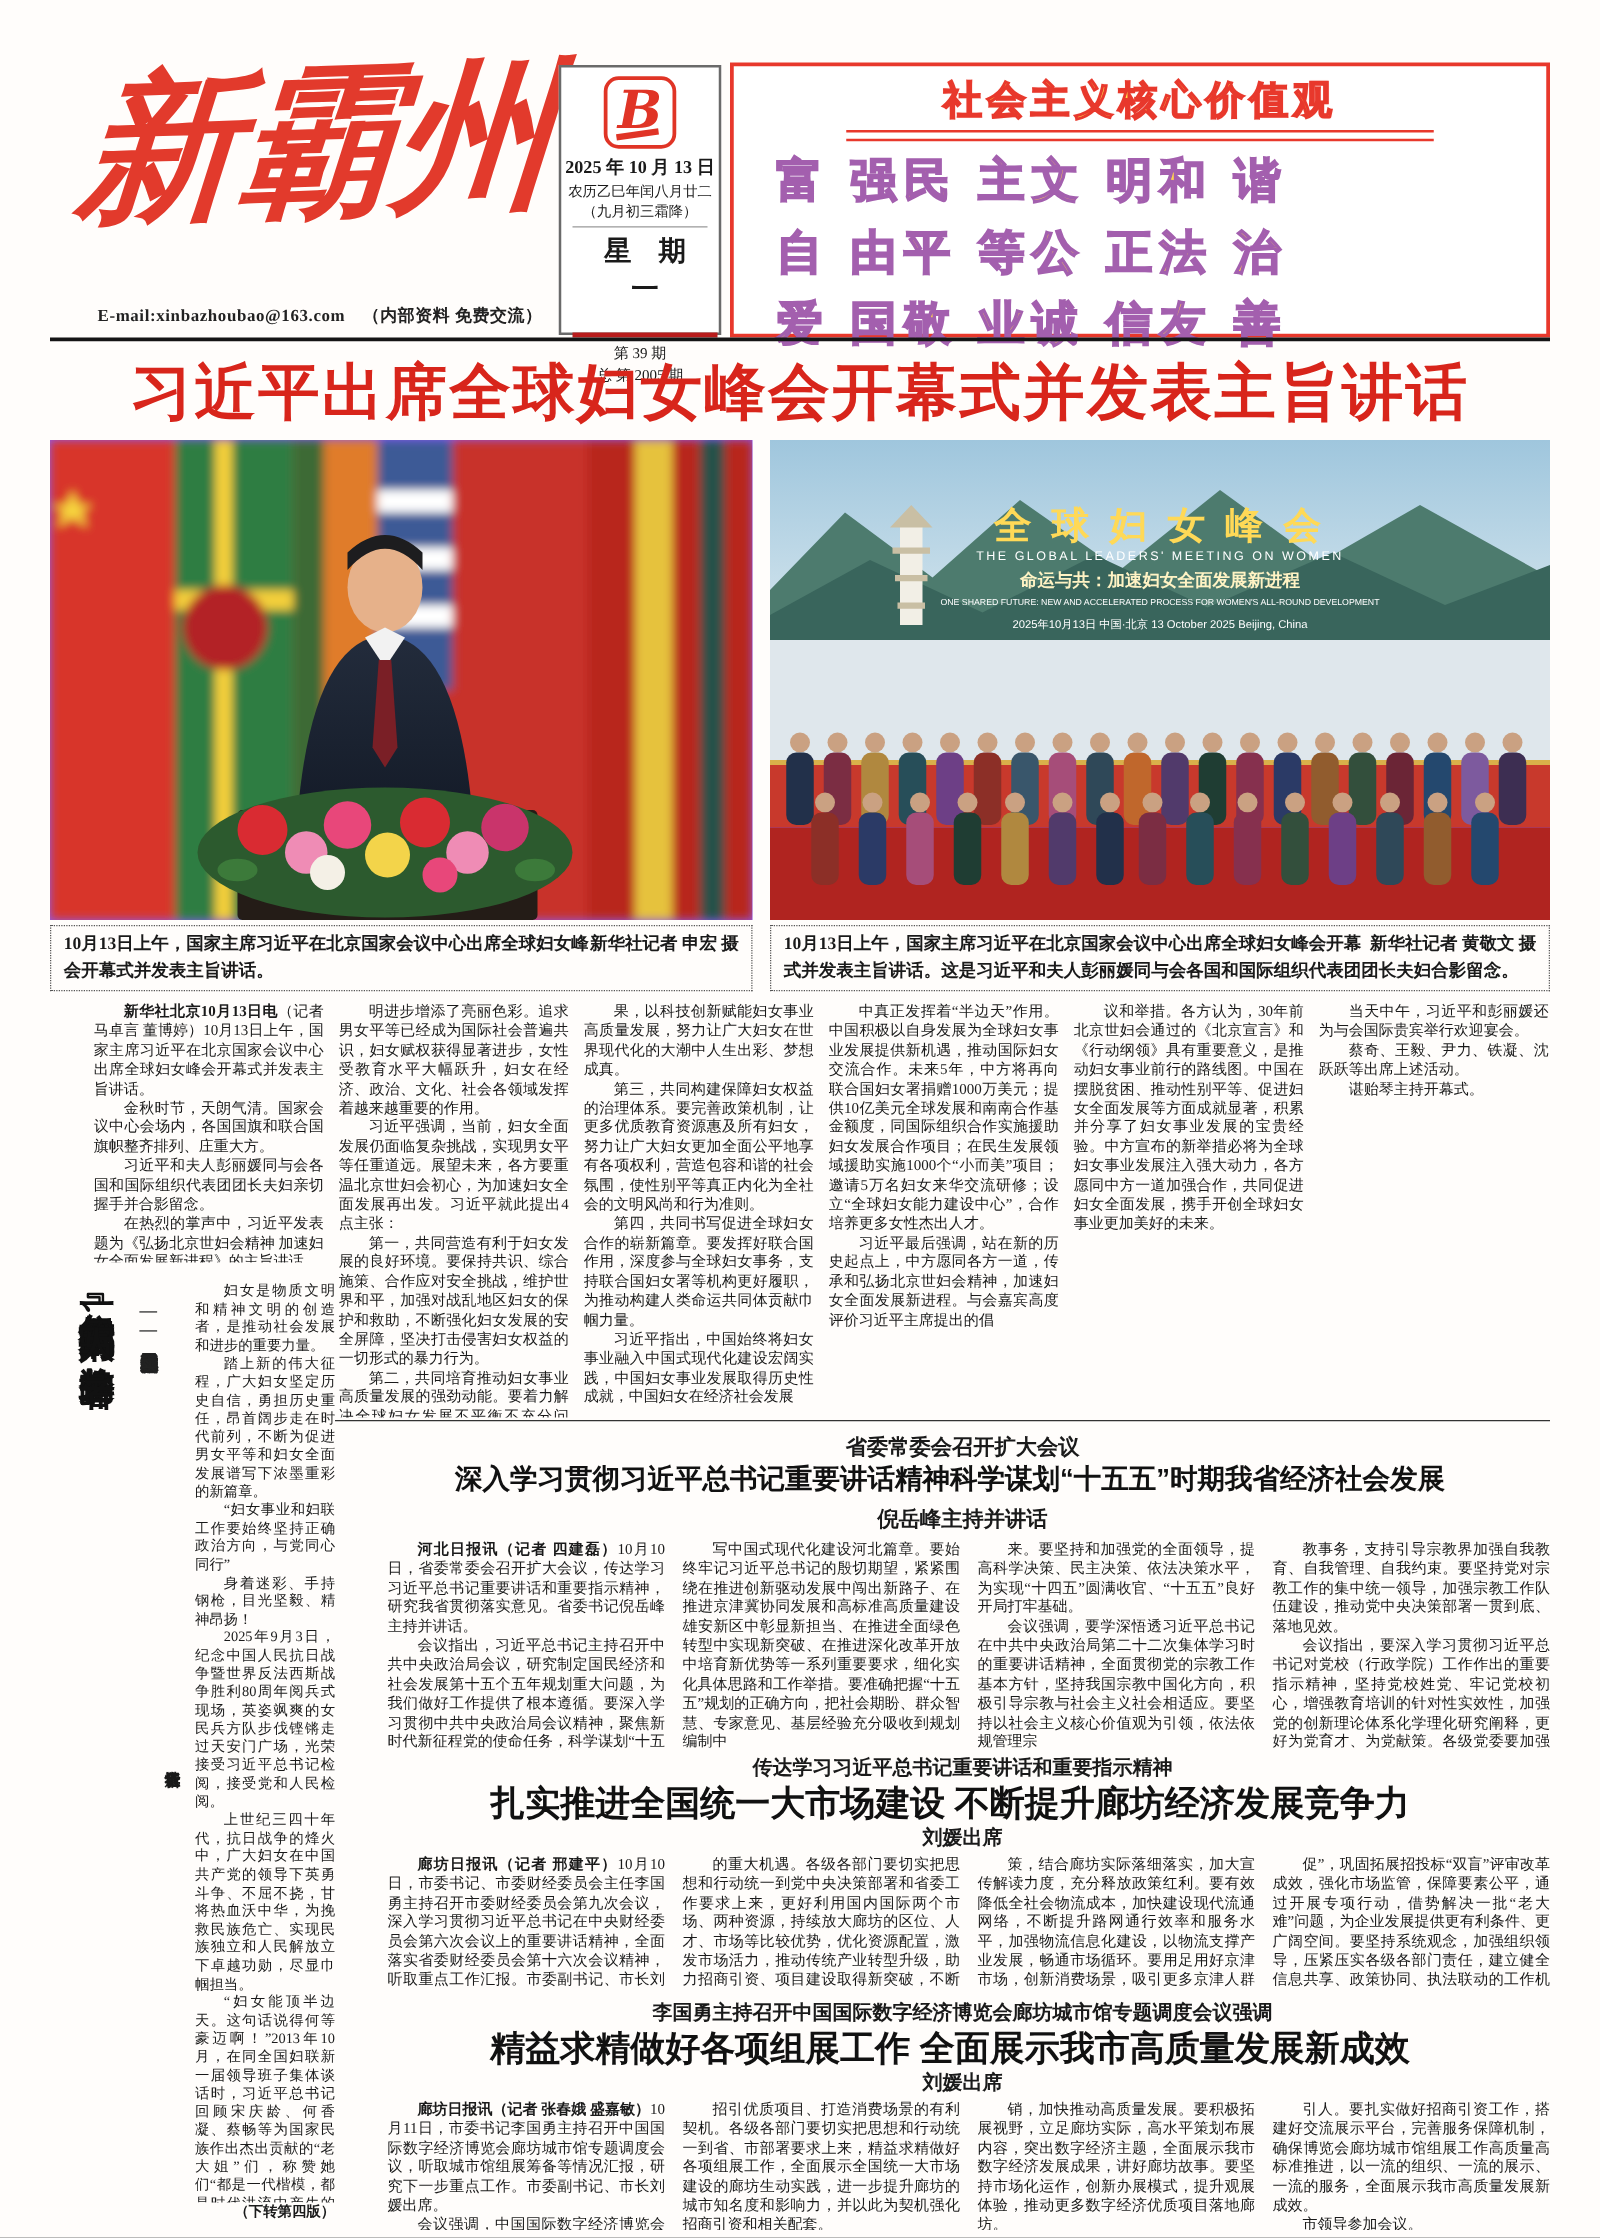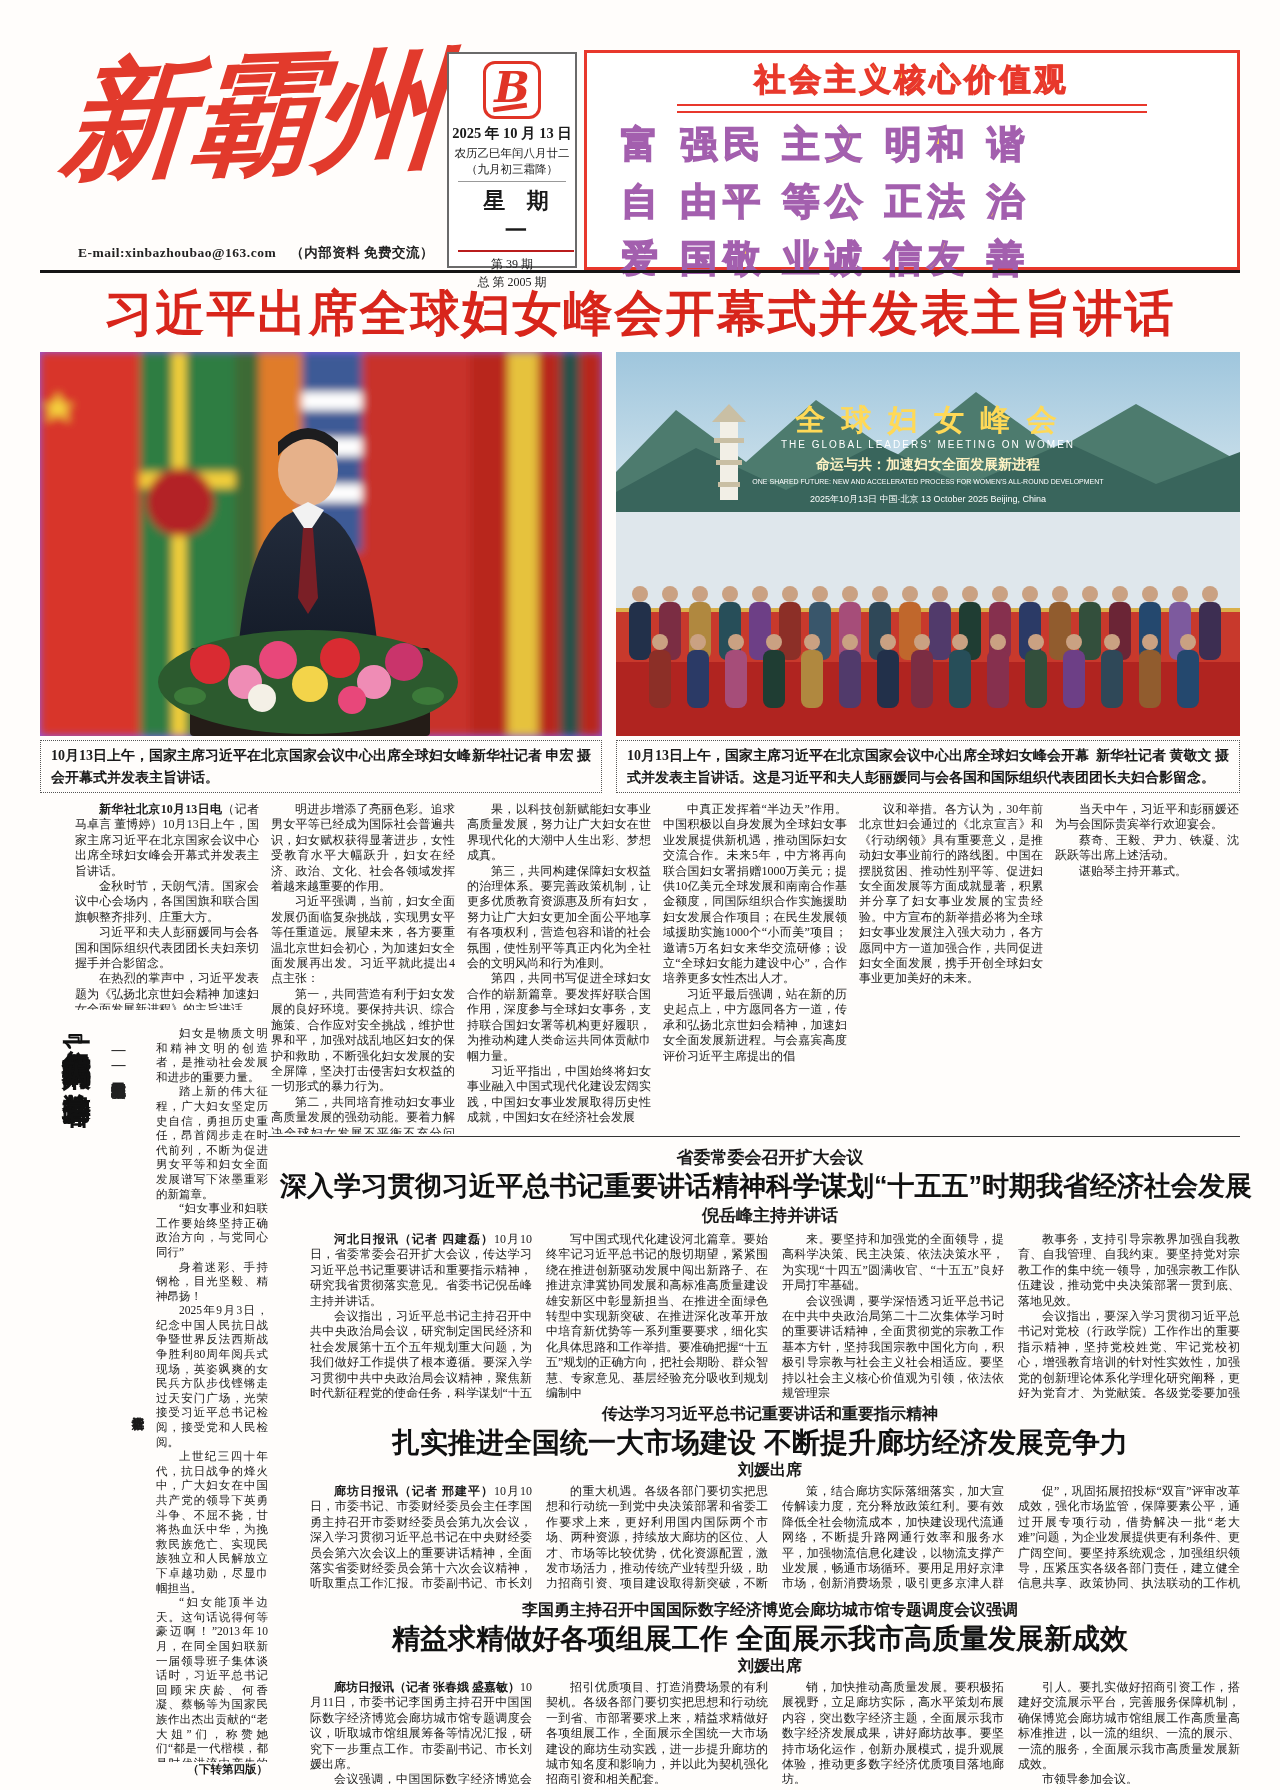--- a/index.html
+++ b/index.html
@@ -13,21 +13,21 @@
     transform:rotate(-2deg) skewX(-6deg);white-space:nowrap;}
   .emailline{left:78px;top:244px;font-size:13.5px;font-weight:700;color:#222;letter-spacing:.5px;}
   .datebox{left:447px;top:52px;width:126px;height:212px;border:2px solid #6a6a6a;
     text-align:center;background:#fff;}
   .dlogo{display:inline-block;margin-top:7px;width:52px;height:52px;border:3px solid #e03426;border-radius:12px;
     color:#e03426;font-family:"DejaVu Serif",serif;font-weight:900;font-style:italic;font-size:42px;line-height:48px;position:relative;}
   .dlogo::after{content:"";position:absolute;left:7px;bottom:6px;width:34px;height:5px;background:#e03426;transform:rotate(-8deg);}
   .ddate{font-size:14.5px;font-weight:700;margin-top:5px;}
   .dlunar{font-size:11.5px;margin-top:3px;}
   .dterm{font-size:11.5px;margin-top:1px;padding-bottom:4px;border-bottom:1px solid #999;width:86%;margin-left:7%;}
-  .dweek{font-size:22px;font-weight:700;letter-spacing:8px;padding:4px 0 4px 8px;border-bottom:2px solid #b91c1c;width:86%;margin-left:7%;}
+  .dweek{font-size:22px;font-weight:700;letter-spacing:8px;padding:4px 0 20px 8px;border-bottom:4px solid #b91c1c;width:86%;margin-left:7%;}
   .dissue{font-size:12px;margin-top:4px;}
   .dissue2{font-size:12px;margin-top:1px;}
   
   .corebox{left:584px;top:50px;width:650px;height:214px;border:3px solid #e8382c;background:#fff;text-align:center;}
   .cvtitle{margin-top:6px;font-family:"Liberation Sans",sans-serif;font-weight:900;font-size:31px;letter-spacing:4px;
     color:#ffe14d;-webkit-text-stroke:1.3px #e8382c;text-shadow:0 0 1px #e8382c;}
   .cvrule{width:470px;height:5px;margin:3px auto 6px auto;border-top:2px solid #e8382c;border-bottom:2px solid #e8382c;}
   .cvrow{display:flex;justify-content:flex-start;padding:0 34px;margin-top:7px;}
   .cvterm{font-family:"Liberation Sans",sans-serif;font-weight:900;font-size:37px;letter-spacing:6px;
     color:#ffd44d;-webkit-text-stroke:1.6px #a35fae;}
@@ -289,21 +289,21 @@
           <p>上世纪三四十年代，抗日战争的烽火中，广大妇女在中国共产党的领导下英勇斗争、不屈不挠，甘将热血沃中华，为挽救民族危亡、实现民族独立和人民解放立下卓越功勋，尽显巾帼担当。</p>
           <p>“妇女能顶半边天。这句话说得何等豪迈啊！”2013年10月，在同全国妇联新一届领导班子集体谈话时，习近平总书记回顾宋庆龄、何香凝、蔡畅等为国家民族作出杰出贡献的“老大姐”们，称赞她们“都是一代楷模，都是时代洪流中产生的巾帼英雄”。</p>
         </div>
       <div class="sb-cont">（下转第四版）</div>
     </div>
   </div>
 
   <div class="abs midrule"></div>
 
   <div class="abs kicker" style="top:1146px;">省委常委会召开扩大会议</div>
-  <div class="abs ahead" style="top:1168px;font-size:27px;text-align:right;">深入学习贯彻习近平总书记重要讲话精神科学谋划“十五五”时期我省经济社会发展</div>
+  <div class="abs ahead" style="top:1168px;font-size:22px;">深入学习贯彻习近平总书记重要讲话精神科学谋划“十五五”时期我省经济社会发展</div>
   <div class="abs asub" style="top:1204px;">倪岳峰主持并讲话</div>
   <div class="acol" style="left:310px;top:1232px;width:222px;height:166px;">
     <p><b class="dateline">河北日报讯（记者 四建磊）</b><span>10月10日，省委常委会召开扩大会议，传达学习习近平总书记重要讲话和重要指示精神，研究我省贯彻落实意见。省委书记倪岳峰主持并讲话。</span></p>
     <div class="flow">
         <p>会议指出，习近平总书记主持召开中共中央政治局会议，研究制定国民经济和社会发展第十五个五年规划重大问题，为我们做好工作提供了根本遵循。要深入学习贯彻中共中央政治局会议精神，聚焦新时代新征程党的使命任务，科学谋划“十五五”时期我省经济社会发展，奋发进取，奋力谱</p>
       </div>
   </div>
   <div class="acol" style="left:546px;top:1232px;width:222px;height:166px;">
       <p>写中国式现代化建设河北篇章。要始终牢记习近平总书记的殷切期望，紧紧围绕在推进创新驱动发展中闯出新路子、在推进京津冀协同发展和高标准高质量建设雄安新区中彰显新担当、在推进全面绿色转型中实现新突破、在推进深化改革开放中培育新优势等一系列重要要求，细化实化具体思路和工作举措。要准确把握“十五五”规划的正确方向，把社会期盼、群众智慧、专家意见、基层经验充分吸收到规划编制中</p>
     </div>

